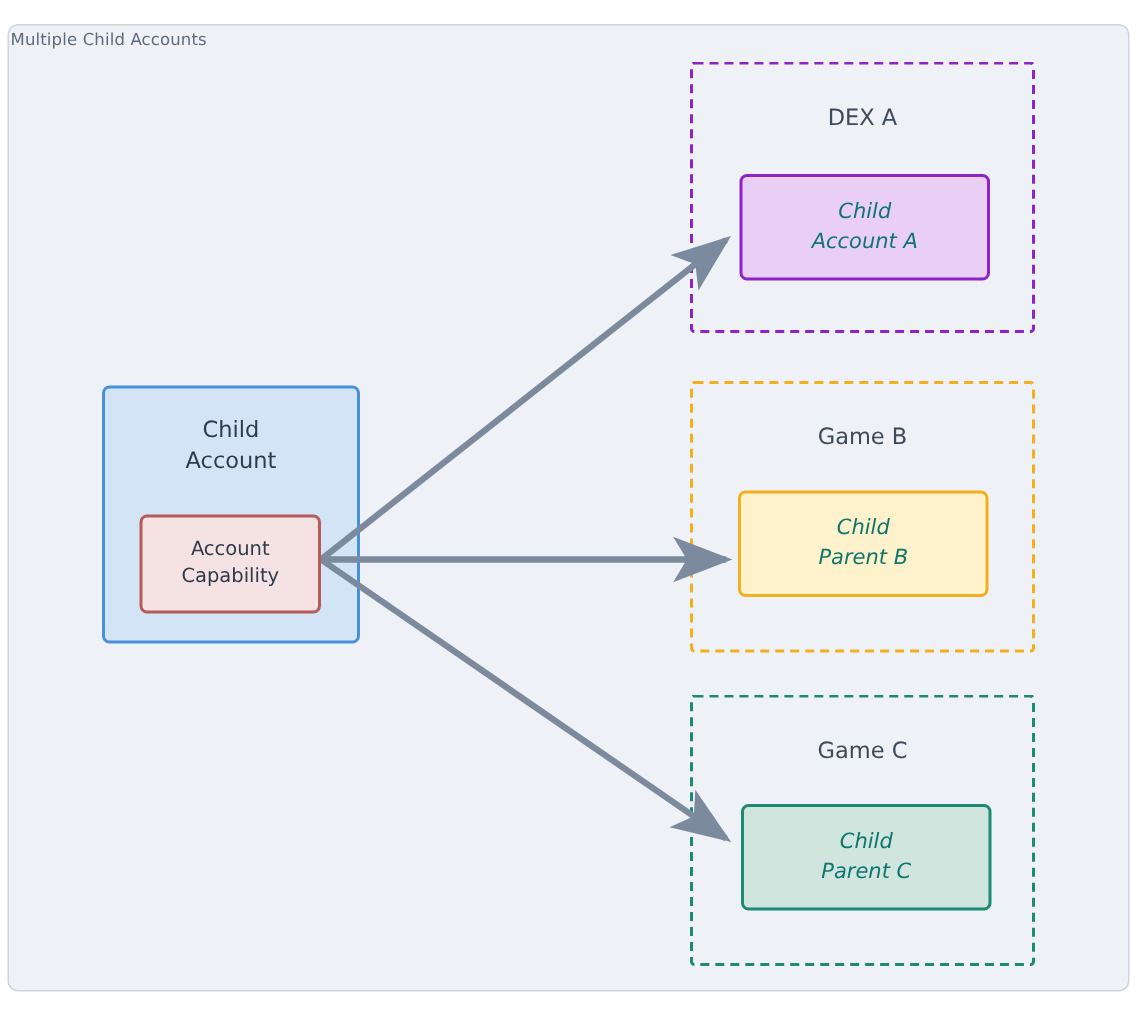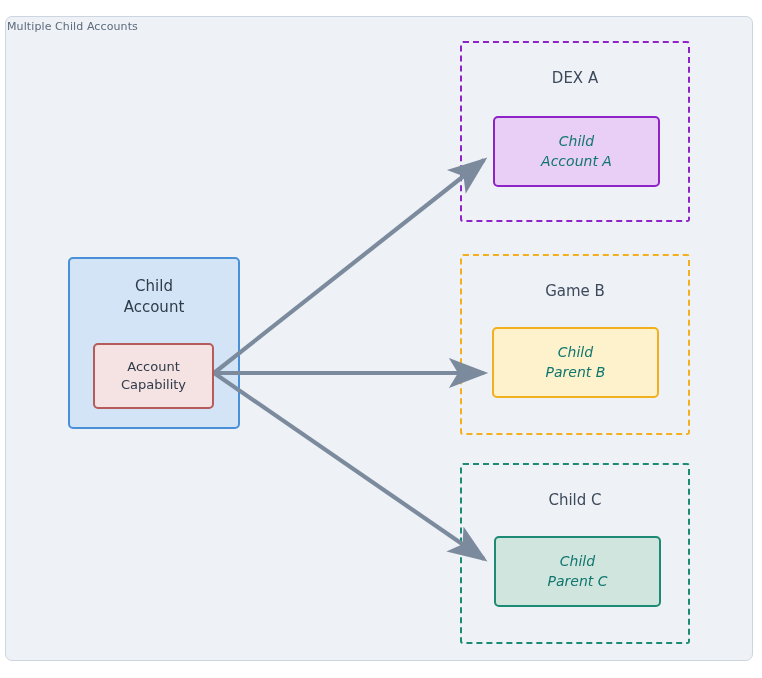--- a/index.html
+++ b/index.html
@@ -187,20 +187,20 @@
 
   <div class="cluster cluster-defi">
     <div class="cluster-label">Game B</div>
   </div>
   <div class="node child-node child-b">
     <span class="line">Child</span>
     <span class="line">Parent B</span>
   </div>
 
   <div class="cluster cluster-game">
-    <div class="cluster-label">Child C</div>
+    <div class="cluster-label">Game C</div>
   </div>
   <div class="node child-node child-c">
     <span class="line">Child</span>
     <span class="line">Parent C</span>
   </div>
 
 </div>
 
 </body></html>

